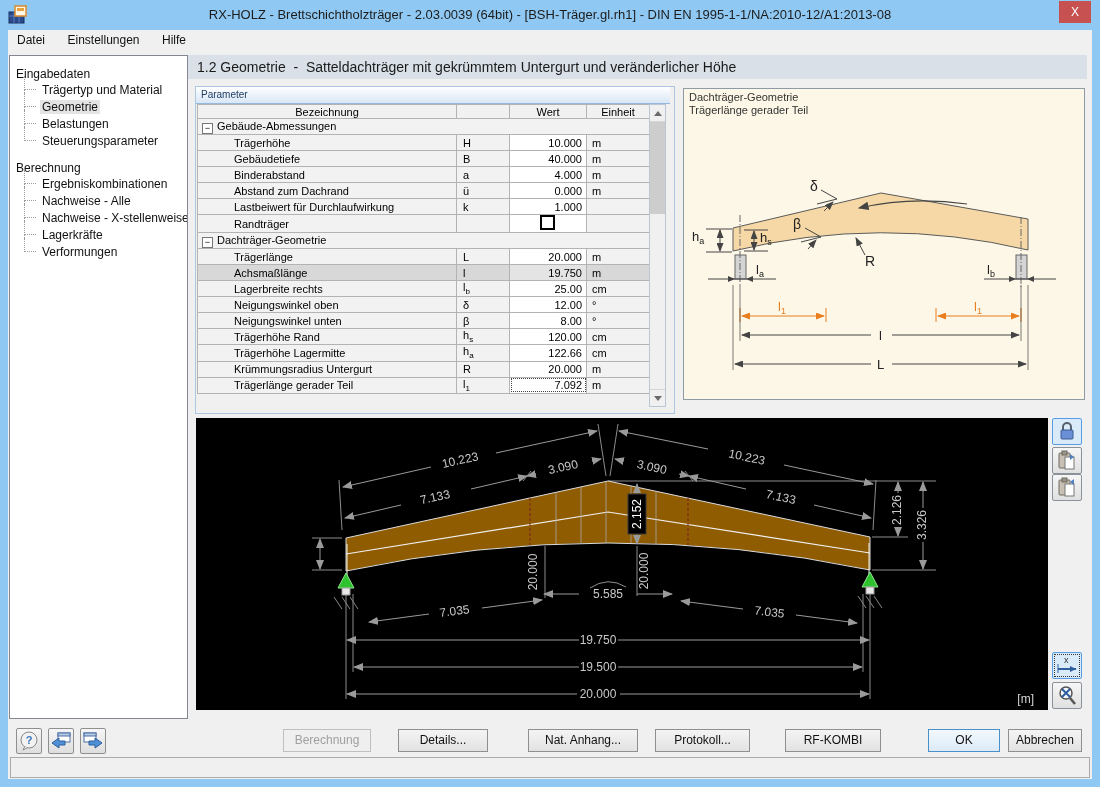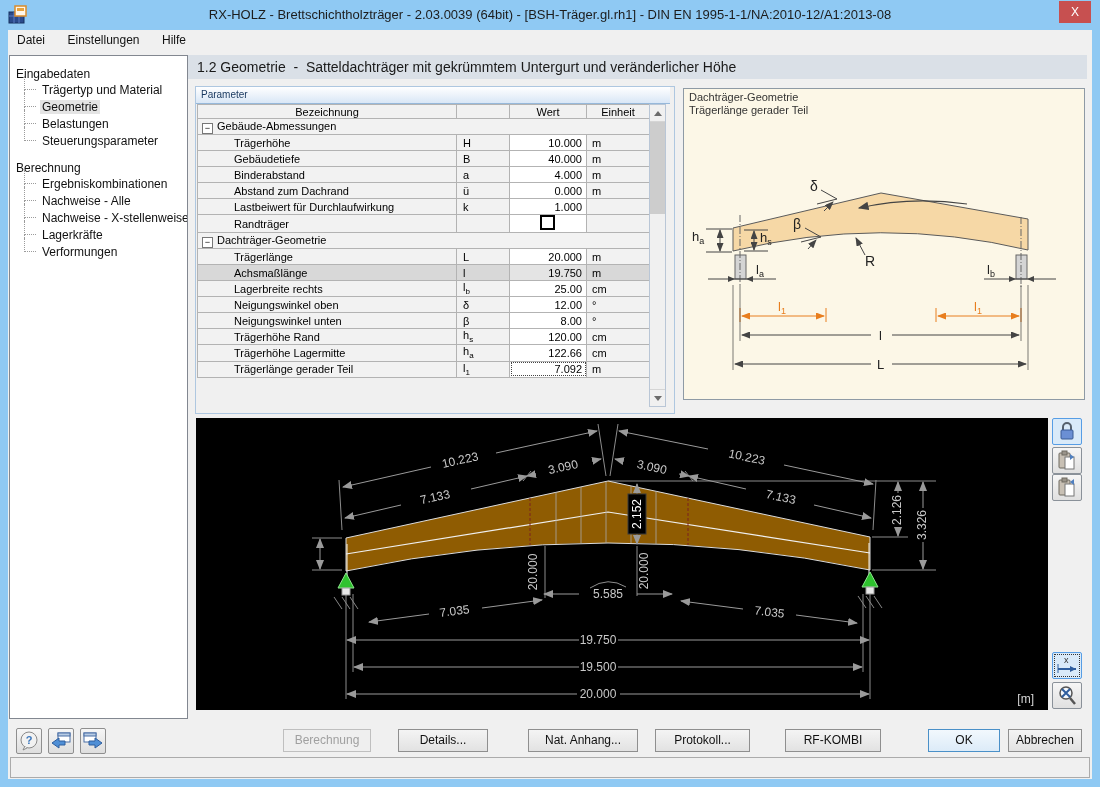--- a/index.html
+++ b/index.html
@@ -204,20 +204,26 @@
             <td class="nm">Trägerhöhe Rand</td>
             <td class="sy">h<sub>s</sub></td>
             <td class="vl">120.00</td>
             <td class="un">cm</td>
           </tr>
           <tr>
             <td class="nm">Trägerhöhe Lagermitte</td>
             <td class="sy">h<sub>a</sub></td>
             <td class="vl">122.66</td>
             <td class="un">cm</td>
+          </tr>
+          <tr>
+            <td class="nm">Krümmungsradius Untergurt</td>
+            <td class="sy">R</td>
+            <td class="vl">20.000</td>
+            <td class="un">m</td>
           </tr>
           <tr>
             <td class="nm">Trägerlänge gerader Teil</td>
             <td class="sy">l<sub>1</sub></td>
             <td class="vl foc">7.092</td>
             <td class="un">m</td>
           </tr>
         </tbody>
     </table>
     <div class="vscroll">

